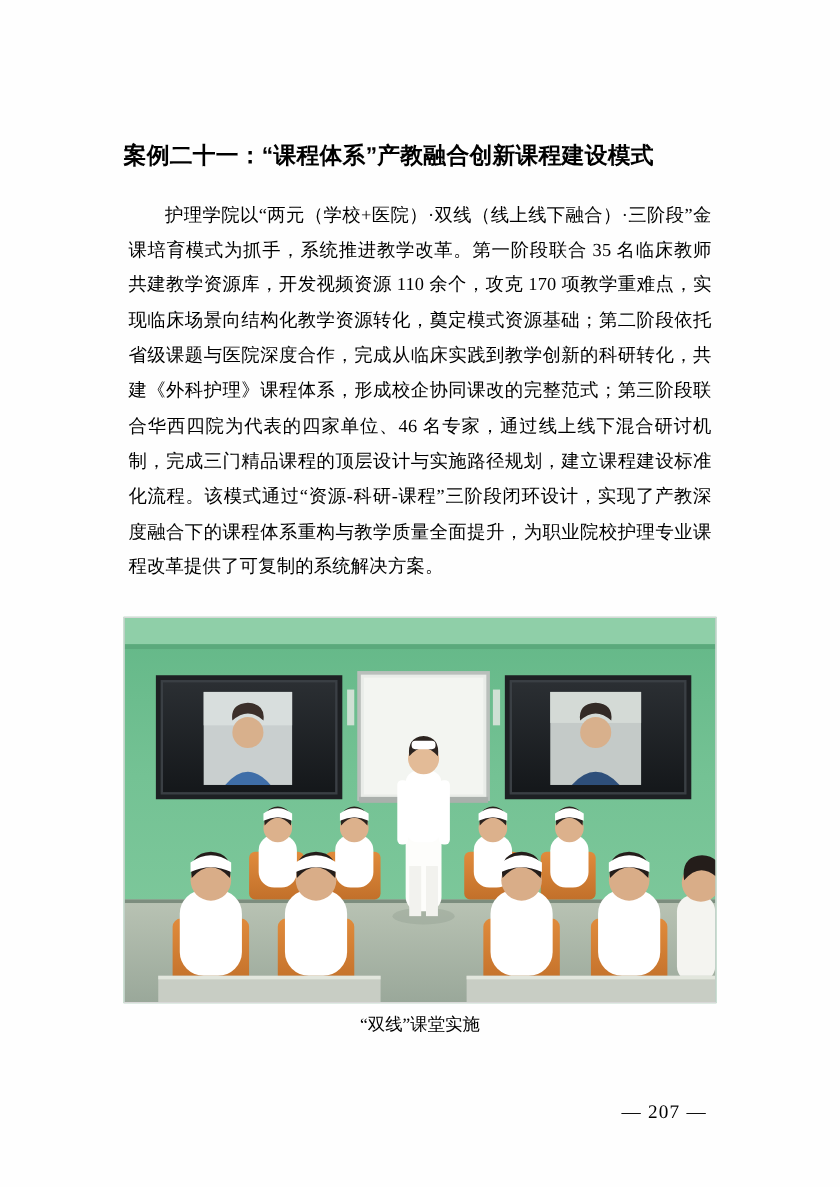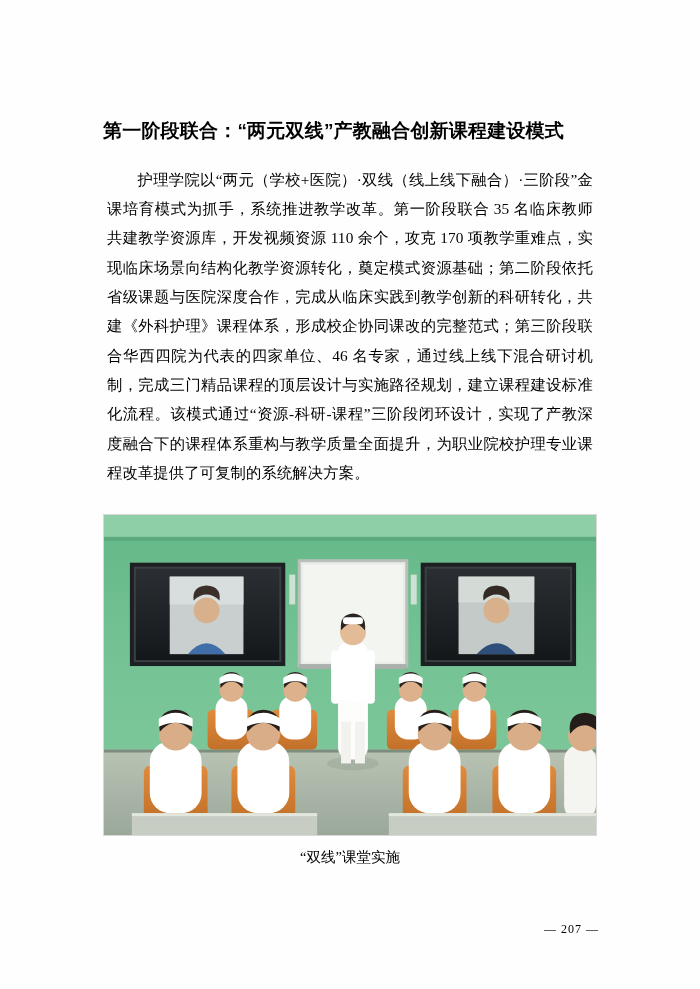--- a/index.html
+++ b/index.html
@@ -54,41 +54,40 @@
   }
   .figure-image {
     width: 494px;
     height: 322px;
     display: block;
     border: 1px solid #d8d8d8;
     box-sizing: border-box;
     background: #6fbf8f;
   }
   .figure-caption {
-    margin: 0;
-    padding-top: 11px;
+    margin: 8px;
     text-align: center;
     font-size: 14.5px;
     line-height: 1.5;
   }
   .page-number {
     position: absolute;
-    right: 101px;
+    right: 111px;
     bottom: 52px;
-    font-size: 12px;
+    font-size: 16px;
     letter-spacing: 1px;
   }
 </style>
 </head>
 <body>
 
 <div class="page">
   <div class="content">
 
-    <h1 class="doc-title">第一阶段联合：“两元双线”产教融合创新课程建设模式</h1>
+    <h1 class="doc-title">案例二十一：“课程体系”产教融合创新课程建设模式</h1>
 
     <p class="body-text">护理学院以“两元（学校+医院）·双线（线上线下融合）·三阶段”金课培育模式为抓手，系统推进教学改革。第一阶段联合 35 名临床教师共建教学资源库，开发视频资源 110 余个，攻克 170 项教学重难点，实现临床场景向结构化教学资源转化，奠定模式资源基础；第二阶段依托省级课题与医院深度合作，完成从临床实践到教学创新的科研转化，共建《外科护理》课程体系，形成校企协同课改的完整范式；第三阶段联合华西四院为代表的四家单位、46 名专家，通过线上线下混合研讨机制，完成三门精品课程的顶层设计与实施路径规划，建立课程建设标准化流程。该模式通过“资源-科研-课程”三阶段闭环设计，实现了产教深度融合下的课程体系重构与教学质量全面提升，为职业院校护理专业课程改革提供了可复制的系统解决方案。</p>
 
     <div class="figure">
       <svg class="figure-image" viewBox="0 0 494 322" preserveAspectRatio="none" role="img">
         <defs>
           <linearGradient id="wallGrad" x1="0" y1="0" x2="0" y2="1">
             <stop offset="0%" stop-color="#63b787"></stop>
             <stop offset="55%" stop-color="#74c294"></stop>
             <stop offset="100%" stop-color="#7cc79a"></stop>

